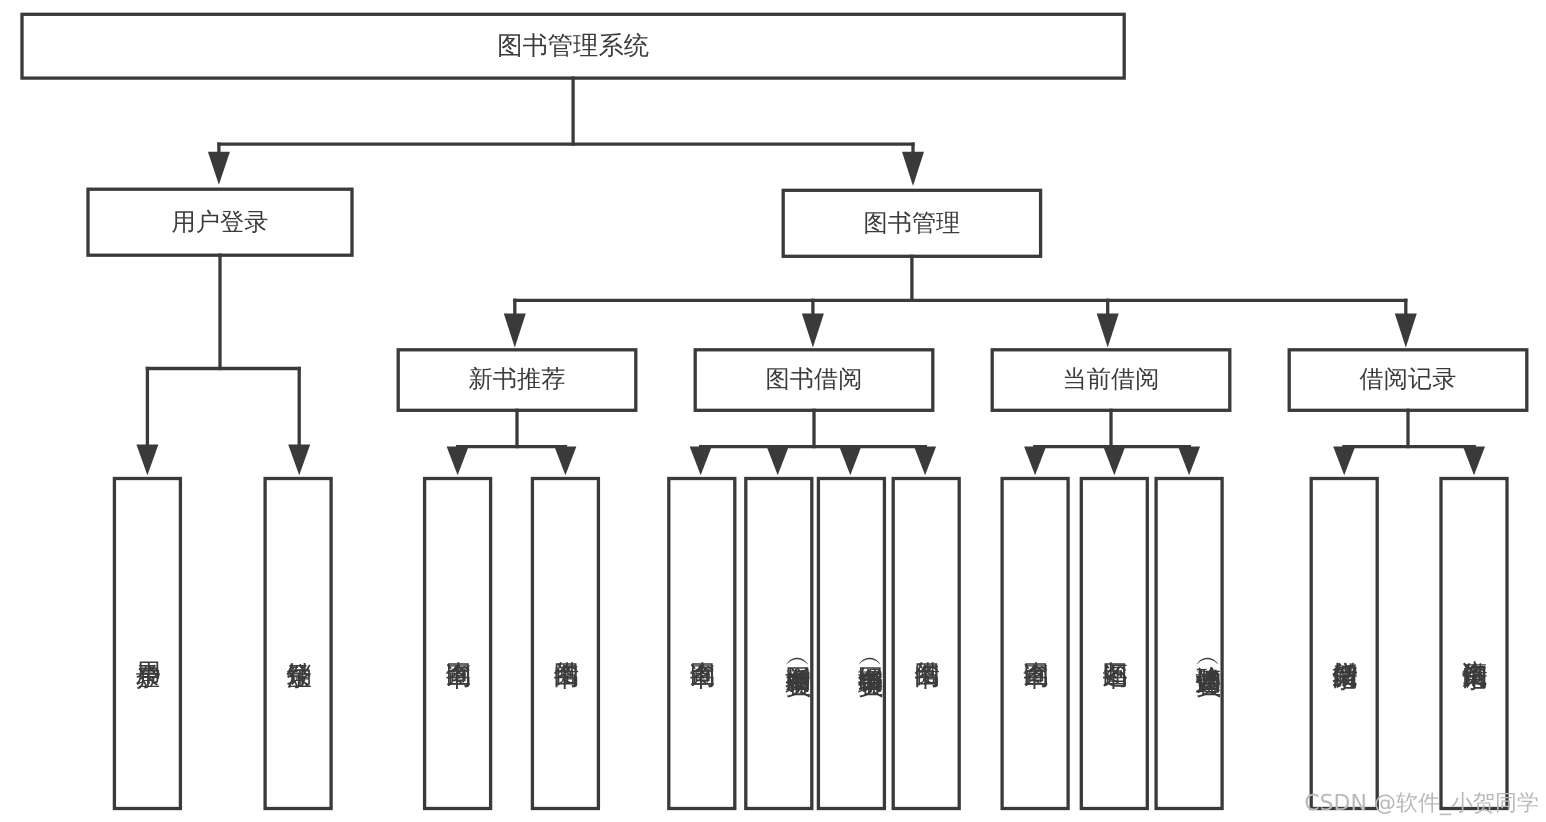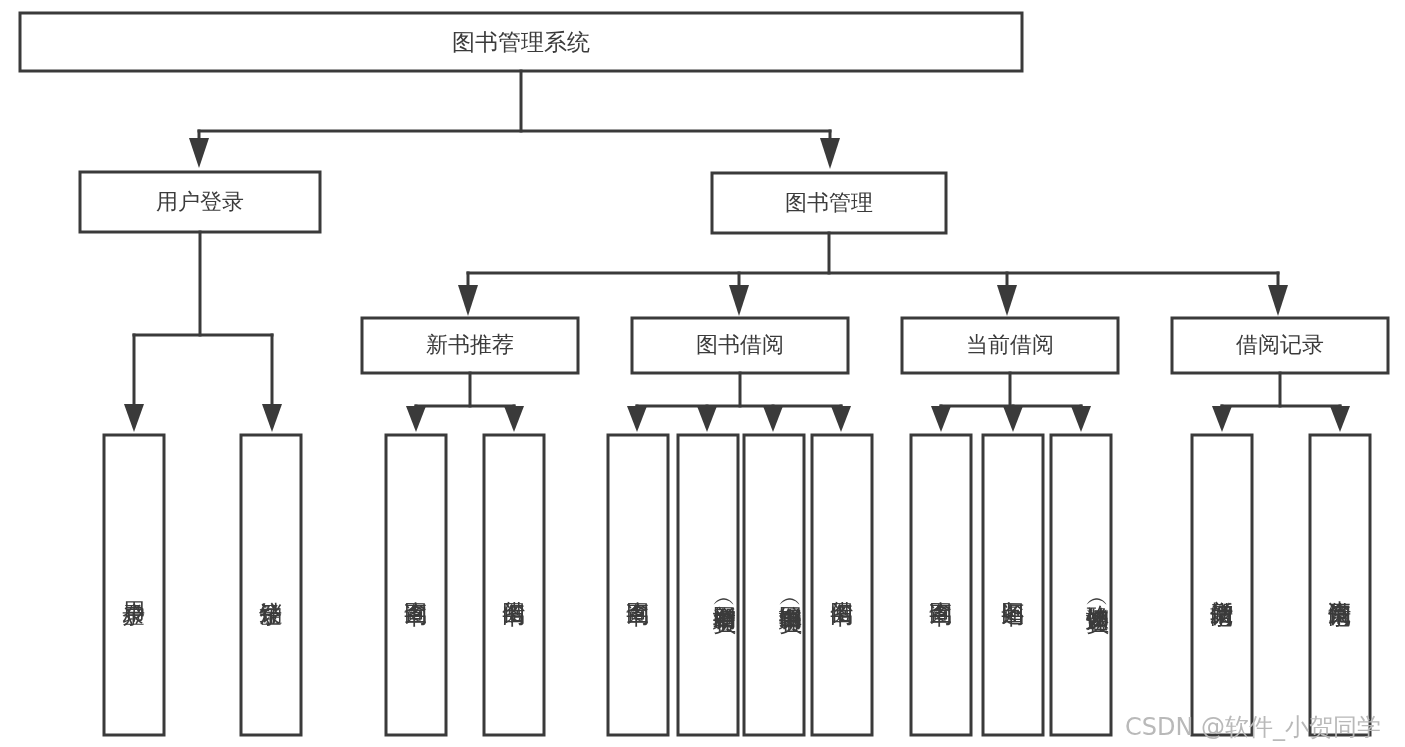--- a/index.html
+++ b/index.html
@@ -64,24 +64,24 @@
     letter-spacing: 1px;
     display: flex;
     align-items: center;
     justify-content: center;
     text-align: center;
     white-space: nowrap;
     pointer-events: none;
   }
   .watermark {
     position: absolute;
-    right: 24px;
+    right: 6px;
     bottom: 4px;
     font-family: "DejaVu Sans", "Liberation Sans", sans-serif;
-    font-size: 24px;
+    font-size: 20px;
     color: #b9b9b9;
     white-space: nowrap;
   }
 </style>
 </head>
 <body>
 
 <div id="diagram-root">
 
   <svg class="diagram-canvas" viewBox="0 0 1405 747">

